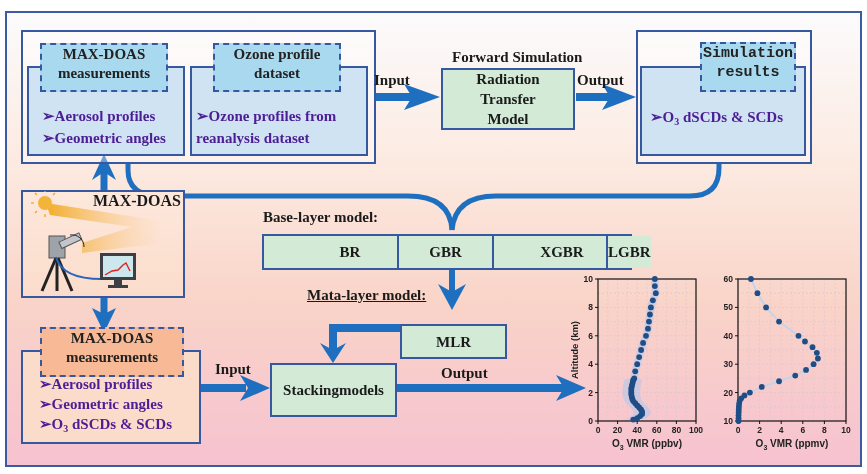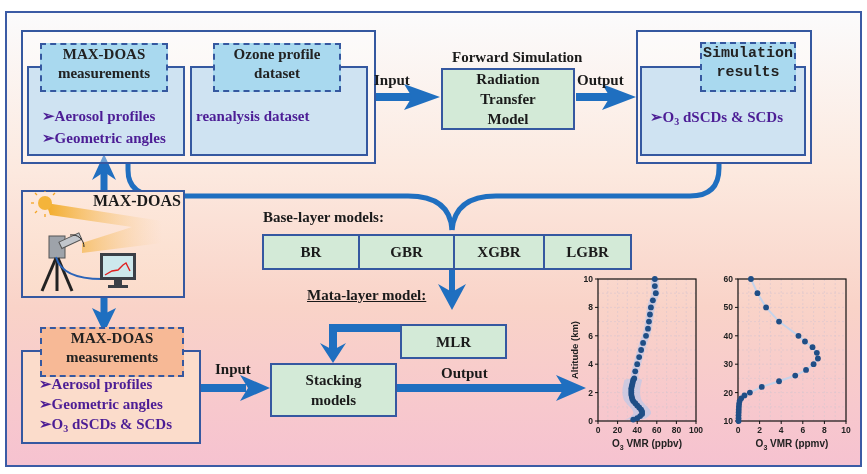--- a/index.html
+++ b/index.html
@@ -90,20 +90,21 @@
   <div>➢Aerosol profiles</div>
   <div>➢Geometric angles</div>
 </div>
 
 <div class="panel" style="left:190px;top:66px;width:174px;height:86px;"></div>
 <div class="tag" style="left:213px;top:43px;width:124px;height:45px;">
   <div>Ozone profile</div>
   <div>dataset</div>
 </div>
 <div class="bullets" style="left:196px;top:105px;">
+  <div>➢Ozone profiles from</div>
   <div>reanalysis dataset</div>
 </div>
 
 <div class="lbl" style="left:374px;top:72px;">Input</div>
 <div class="lbl" style="left:432px;top:49px;margin-left:20px;">Forward Simulation</div>
 <div class="green" style="left:441px;top:68px;width:130px;height:58px;flex-direction:column;font-family:Liberation Serif, serif;">
   <div>Radiation</div>
   <div>Transfer</div>
   <div>Model</div>
 </div>
@@ -149,44 +150,44 @@
   </g>
   <g>
     <rect x="78" y="62" width="36" height="27" fill="#3b3f46"></rect>
     <rect x="81" y="65" width="30" height="21" fill="#cde8ec"></rect>
     <polyline points="83,84 90,80 96,79 101,74 104,72 106,76 108,80" fill="none" stroke="#e02020" stroke-width="1.4"></polyline>
     <rect x="92" y="89" width="8" height="5" fill="#3b3f46"></rect>
     <rect x="86" y="94" width="20" height="3" fill="#3b3f46"></rect>
   </g>
 </svg>
 
-<div class="lbl" style="left:263px;top:209px;">Base-layer models:</div>
+<div class="lbl" style="left:263px;top:209px;">Base-layer model:</div>
 <div class="abs" style="left:262px;top:234px;width:366px;height:32px;display:flex;border:2px solid #3558a0;background:#d3ead7;">
-  <div class="green" style="position:relative;flex:0 0 94px;border:none;border-right:2px solid #3558a0;">BR</div>
+  <div class="green" style="position:relative;flex:0 0 94px;border:none;border-right:2px solid #3558a0;margin-left:39px;">BR</div>
   <div class="green" style="position:relative;flex:0 0 93px;border:none;border-right:2px solid #3558a0;">GBR</div>
-  <div class="green" style="position:relative;flex:0 0 88px;border:none;border-right:2px solid #3558a0;">XGBR</div>
+  <div class="green" style="position:relative;flex:0 0 88px;border:none;border-right:2px solid #3558a0;padding-left:24px;">XGBR</div>
   <div class="green" style="position:relative;flex:1;border:none;">LGBR</div>
 </div>
 
 <div class="lbl" style="left:307px;top:287px;text-decoration:underline;">Mata-layer model:</div>
 <div class="green" style="left:400px;top:312px;width:103px;height:31px;margin-top:12px;">MLR</div>
 
 <div class="panel peach" style="left:21px;top:350px;width:176px;height:90px;"></div>
 <div class="tag peach" style="left:40px;top:327px;width:140px;height:46px;">
   <div>MAX-DOAS</div>
   <div>measurements</div>
 </div>
 <div class="bullets" style="left:39px;top:374px;line-height:20px;">
   <div>➢Aerosol profiles</div>
   <div>➢Geometric angles</div>
   <div><span>➢O</span><span class="sub">3</span><span> dSCDs &amp; SCDs</span></div>
 </div>
 
 <div class="lbl" style="left:215px;top:361px;">Input</div>
-<div class="green" style="left:270px;top:363px;width:123px;height:50px;flex-direction:column;">
+<div class="green" style="left:270px;top:363px;width:123px;height:50px;flex-direction:row;">
   <div>Stacking</div>
   <div>models</div>
 </div>
 <div class="lbl" style="left:441px;top:365px;">Output</div>
 
 <svg id="chart1" class="abs" style="left:560px;top:270px;" width="148" height="200">
     <line x1="47.8" x2="47.8" y1="9" y2="151" stroke="#d9c6cf" stroke-width="0.6" stroke-dasharray="2,2"></line>
     <line x1="57.6" x2="57.6" y1="9" y2="151" stroke="#d9c6cf" stroke-width="0.6" stroke-dasharray="2,2"></line>
     <line x1="67.4" x2="67.4" y1="9" y2="151" stroke="#d9c6cf" stroke-width="0.6" stroke-dasharray="2,2"></line>
     <line x1="77.2" x2="77.2" y1="9" y2="151" stroke="#d9c6cf" stroke-width="0.6" stroke-dasharray="2,2"></line>

